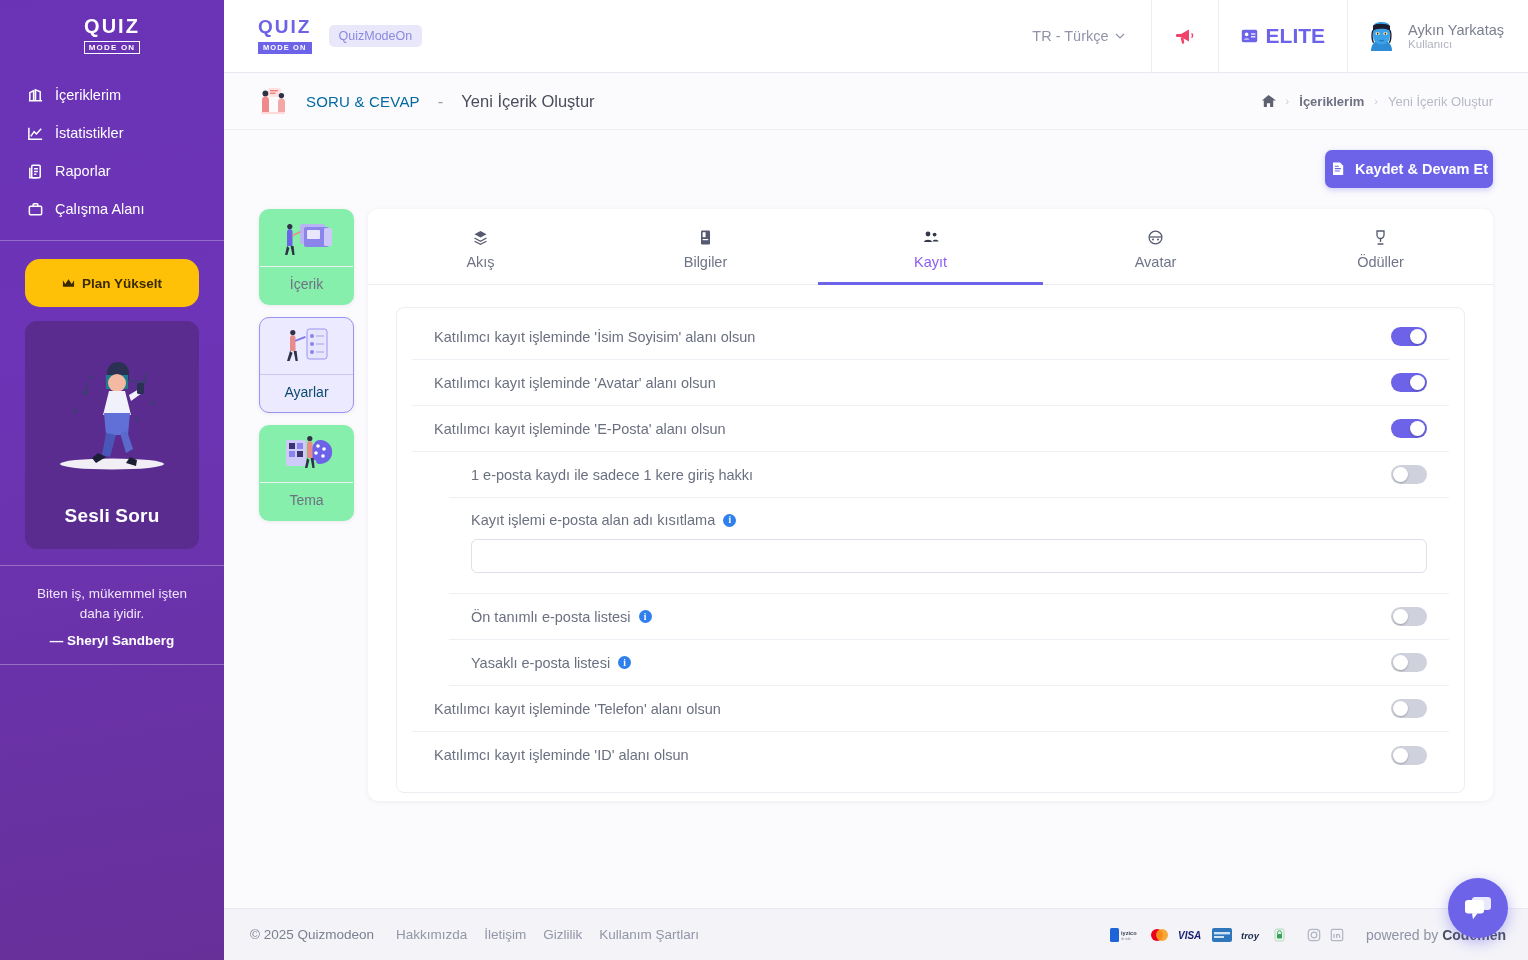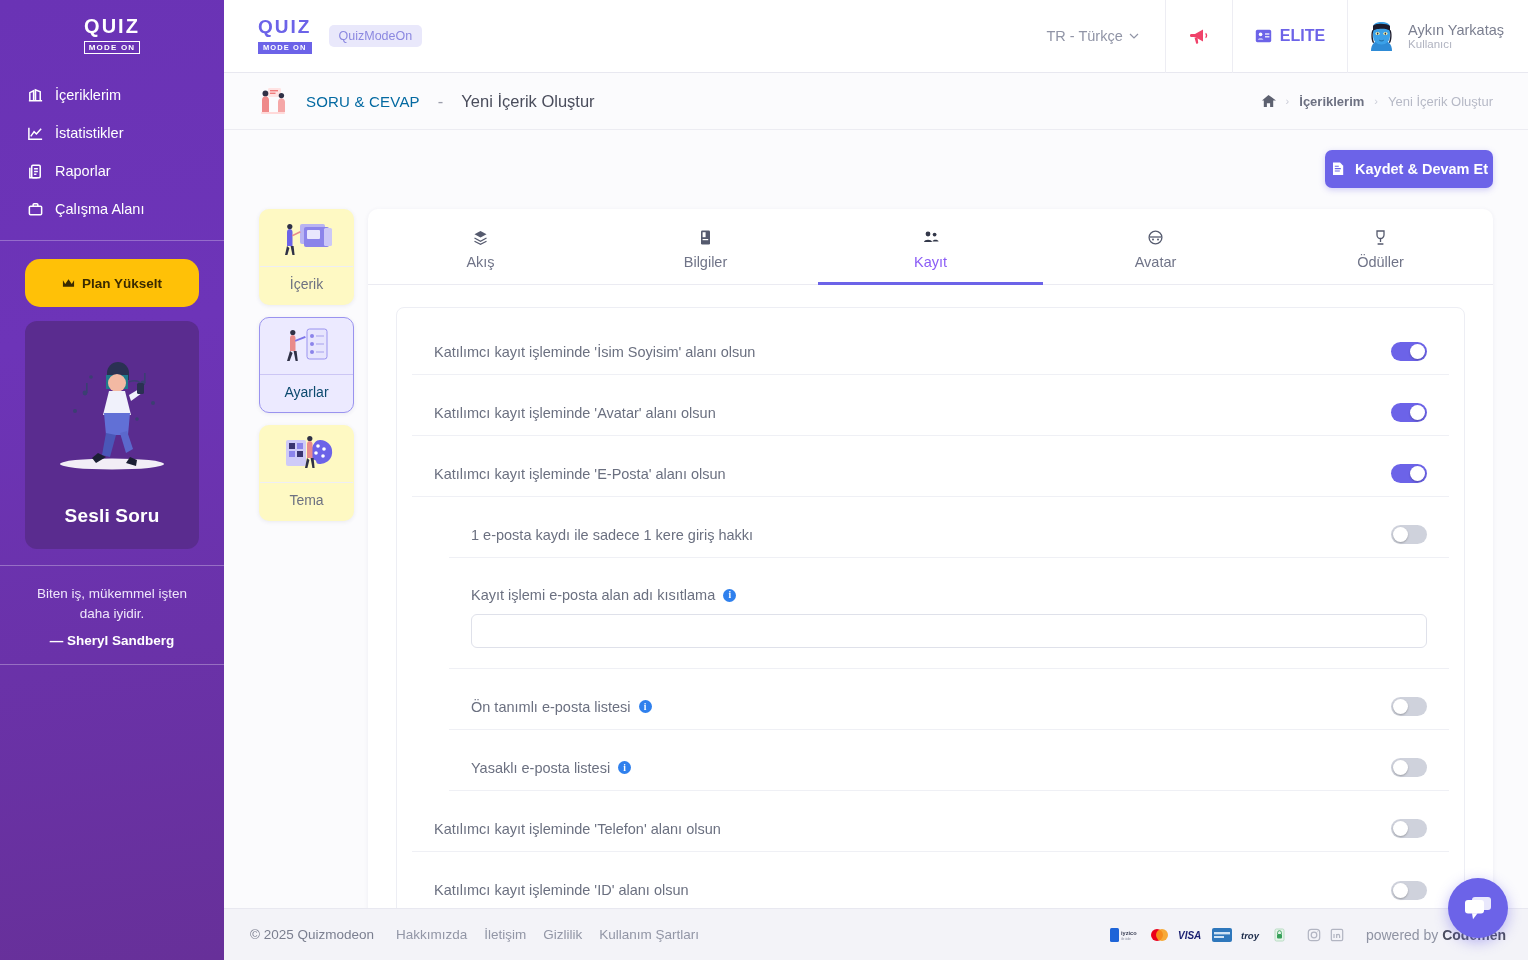--- a/index.html
+++ b/index.html
@@ -75,21 +75,21 @@
     margin-left: 17px; background:#e9e8fb; color:#8b88e0; font-size: 12.5px;
     padding: 4px 10px; border-radius: 5px;
   }
   .tb-spacer { flex: 1; }
   .tb-lang {
     font-size: 14.5px; color:#9094a6; display:flex; align-items:center; gap:6px;
     padding: 0 26px; cursor:pointer;
   }
   .tb-sep { width: 1px; height: 73px; background:#ededf3; }
   .tb-cell { height: 73px; display:flex; align-items:center; justify-content:center; padding: 0 22px; cursor:pointer; }
-  .tb-elite { color:#6c63e8; font-weight:bold; font-size:16px; display:flex; align-items:center; gap:8px; }
+  .tb-elite { color:#6c63e8; font-weight:bold; font-size:21px; display:flex; align-items:center; gap:8px; }
   .tb-user { display:flex; align-items:center; gap:11px; padding: 0 24px 0 18px; cursor:pointer; }
   .avatar-img { width: 31px; height: 31px; border-radius: 4px; overflow:hidden; }
   .u-name { font-size: 14.5px; color:#7b7f90; line-height: 1.15; }
   .u-role { font-size: 11.5px; color:#b0b3c0; }
 
   
   .crumbrow {
     height: 57px; display:flex; align-items:center; background:#fbfbfd;
     border-bottom: 1px solid #ececf2; flex: 0 0 57px; padding: 0 35px 0 32px;
   }
@@ -111,21 +111,21 @@
     height: 38px; padding: 0 5px; font-size: 14.5px; font-weight:bold;
     display:flex; align-items:center; gap:9px; cursor:pointer;
     box-shadow: 0 2px 6px rgba(108,99,232,.3);
   }
 
   .panelwrap { display:flex; gap: 14px; margin-top: 21px; }
 
   
   .vtabs { width: 95px; flex: 0 0 95px; display:flex; flex-direction:column; gap: 12px; }
   .vtab {
-    background:#fef9c3; border-radius: 10px; border: 1px solid transparent;
+    background:#86efac; border-radius: 10px; border: 1px solid transparent;
     box-shadow: 0 1px 4px rgba(60,60,110,.09); cursor:pointer; overflow:hidden;
   }
   .vtab.active { background:#eceaff; border: 1.5px solid #9a93ef; }
   .vtab .vt-art { height: 56px; display:flex; align-items:center; justify-content:center; }
   .vtab .vt-lab {
     border-top: 1px solid #eeeef5; text-align:center; font-size: 14px;
     color:#6d7182; padding: 9px 0 12px;
   }
   .vtab.active .vt-lab { border-top-color:#ccc6f5; color:#0c4a6e; }
 
@@ -142,21 +142,21 @@
   .tab .tab-icn { display:block; margin: 0 auto 8px; height: 17px; }
   .tab.active { color:#8b5cf6; }
   .tab.active:after {
     content:""; position:absolute; left: 0; right: 0; bottom: -1px;
     height: 3px; background:#6c63e8;
   }
 
   .settings { margin: 22px 28px 0; border: 1px solid #edeef4; border-radius: 8px; padding: 6px 0 14px; }
   .srow {
     display:flex; align-items:center; min-height: 46px;
-    border-bottom: 1px solid #eff0f5; padding: 0 22px; margin: 15px 15px;
+    border-bottom: 1px solid #eff0f5; padding: 0 22px; margin: 0 15px;
   }
   .srow.last { border-bottom: none; }
   .srow .lbl { font-size: 14.5px; color:#6b7080; flex:1; display:flex; align-items:center; gap:8px; }
   .srow.indent { margin-left: 52px; }
   .info-i {
     width: 13px; height: 13px; border-radius: 50%; background:#2f80ed; color:#fff;
     font-size: 9.5px; font-weight:bold; display:inline-flex; align-items:center; justify-content:center;
     font-family:"Liberation Serif", serif;
   }
   .toggle {

